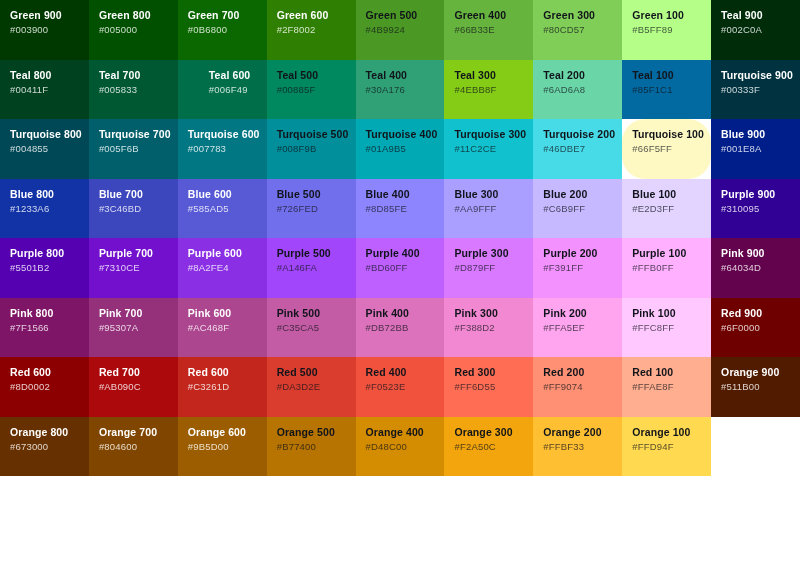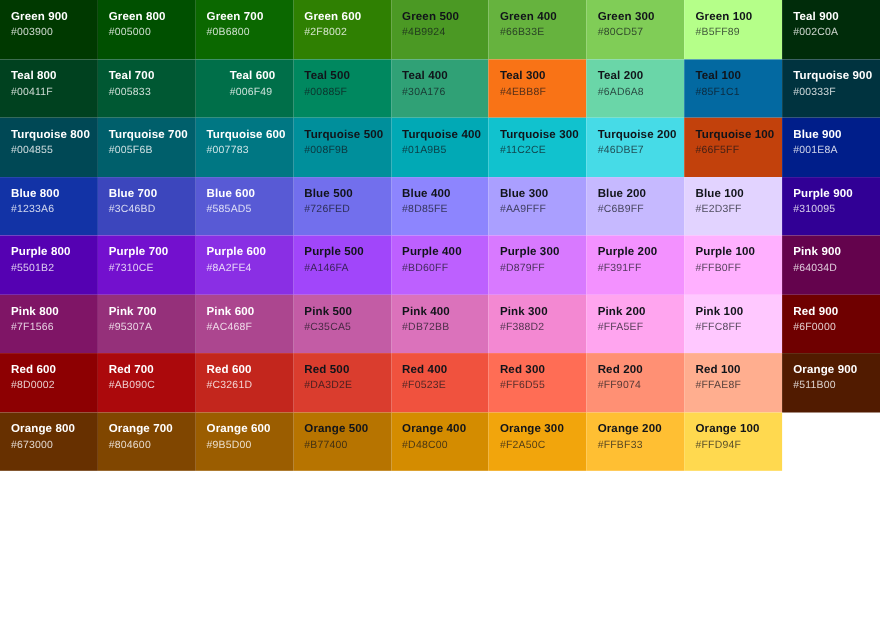--- a/index.html
+++ b/index.html
@@ -7,21 +7,21 @@
   html, body {
     width: 800px;
     height: 564px;
     overflow: hidden;
     background: #ffffff;
     font-family: "Liberation Sans", sans-serif;
   }
 
   #palette-grid {
     width: 800px;
-    height: 428px;
+    height: 476px;
     display: grid;
     grid-template-columns: repeat(9, 1fr);
     grid-template-rows: repeat(8, 1fr);
   }
 
   .swatch {
     position: relative;
     padding: 9px 10px 0 10px;
     overflow: hidden;
   }
@@ -104,21 +104,21 @@
       <div class="swatch-hex">#006F49</div>
     </div>
     <div class="swatch on-light" style="background-color: rgb(0, 136, 95);">
       <div class="swatch-name">Teal 500</div>
       <div class="swatch-hex">#00885F</div>
     </div>
     <div class="swatch on-light" style="background-color: rgb(48, 161, 118);">
       <div class="swatch-name">Teal 400</div>
       <div class="swatch-hex">#30A176</div>
     </div>
-    <div class="swatch on-light" style="background-color: #f97316;">
+    <div class="swatch on-light" style="background-color: #84cc16;">
       <div class="swatch-name">Teal 300</div>
       <div class="swatch-hex">#4EBB8F</div>
     </div>
     <div class="swatch on-light" style="background-color: rgb(106, 214, 168);">
       <div class="swatch-name">Teal 200</div>
       <div class="swatch-hex">#6AD6A8</div>
     </div>
     <div class="swatch on-light" style="background-color: #0369a1;">
       <div class="swatch-name">Teal 100</div>
       <div class="swatch-hex">#85F1C1</div>
@@ -148,21 +148,21 @@
       <div class="swatch-hex">#01A9B5</div>
     </div>
     <div class="swatch on-light" style="background-color: rgb(17, 194, 206);">
       <div class="swatch-name">Turquoise 300</div>
       <div class="swatch-hex">#11C2CE</div>
     </div>
     <div class="swatch on-light" style="background-color: rgb(70, 219, 231);">
       <div class="swatch-name">Turquoise 200</div>
       <div class="swatch-hex">#46DBE7</div>
     </div>
-    <div class="swatch on-light" style="background-color: #c2410c;">
+    <div class="swatch on-light" style="background-color: #fef9c3; border-radius: 23px;">
       <div class="swatch-name">Turquoise 100</div>
       <div class="swatch-hex">#66F5FF</div>
     </div>
     <div class="swatch on-dark" style="background-color: rgb(0, 30, 138);">
       <div class="swatch-name">Blue 900</div>
       <div class="swatch-hex">#001E8A</div>
     </div>
     <div class="swatch on-dark" style="background-color: rgb(18, 51, 166);">
       <div class="swatch-name">Blue 800</div>
       <div class="swatch-hex">#1233A6</div>

